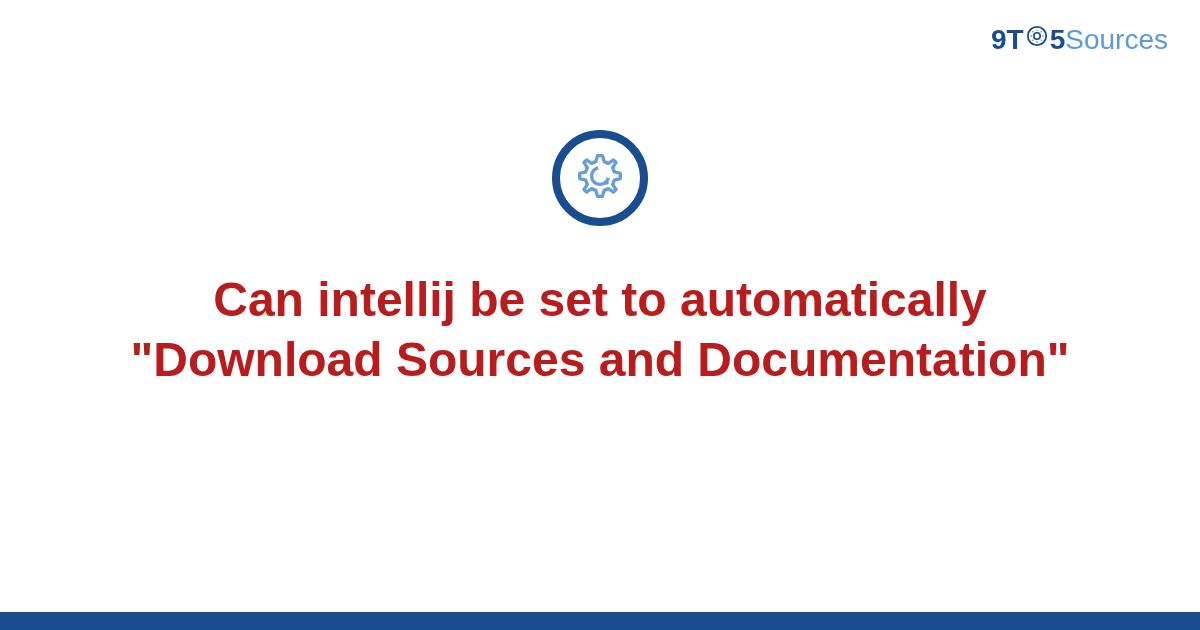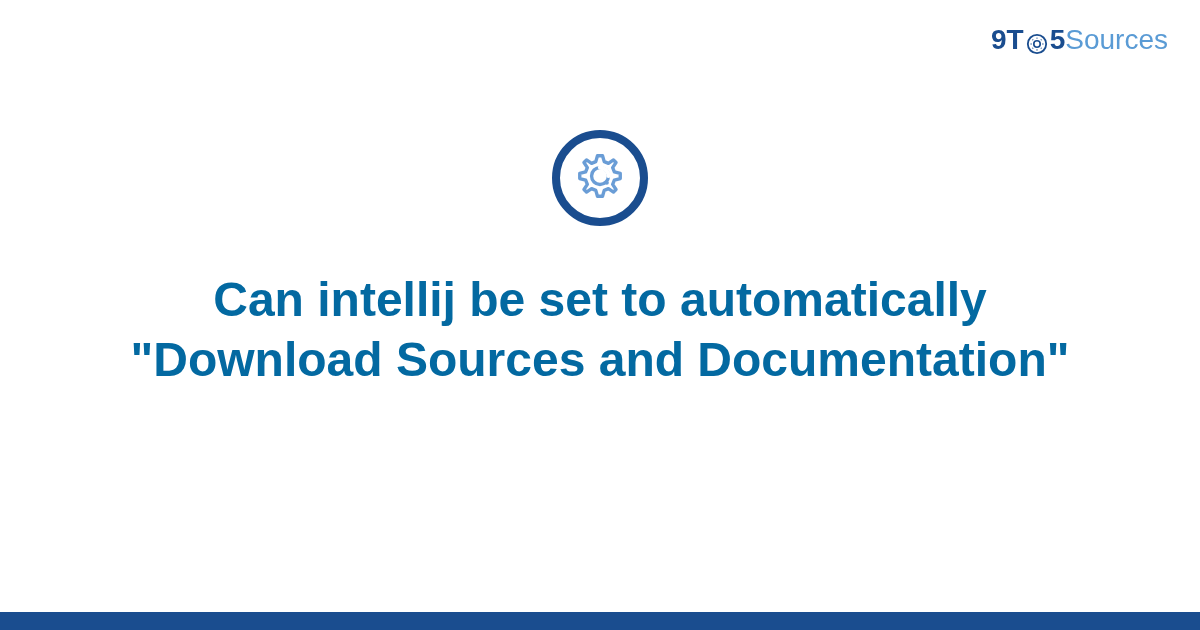--- a/index.html
+++ b/index.html
@@ -15,21 +15,21 @@
       position: relative;
       overflow: hidden;
     }
     .header-logo {
       position: absolute;
       top: 24px;
       right: 32px;
       font-size: 28px;
       font-weight: 600;
       display: flex;
-      align-items: flex-end;
+      align-items: flex-start;
     }
     .logo-part-1 {
       color: #1a4d8f;
       font-weight: 700;
     }
     .logo-gear-small {
       display: inline-flex;
       width: 24px;
       height: 24px;
       align-items: center;
@@ -67,21 +67,21 @@
     }
     .main-title {
       position: absolute;
       top: 270px;
       left: 50%;
       transform: translateX(-50%);
       width: 1000px;
       text-align: center;
       font-size: 48px;
       font-weight: 700;
-      color: #0369a1;
+      color: #b91c1c;
       line-height: 1.25;
     }
     .bottom-bar {
       position: absolute;
       bottom: 0;
       left: 0;
       width: 100%;
       height: 18px;
       background: #1a4d8f;
     }

